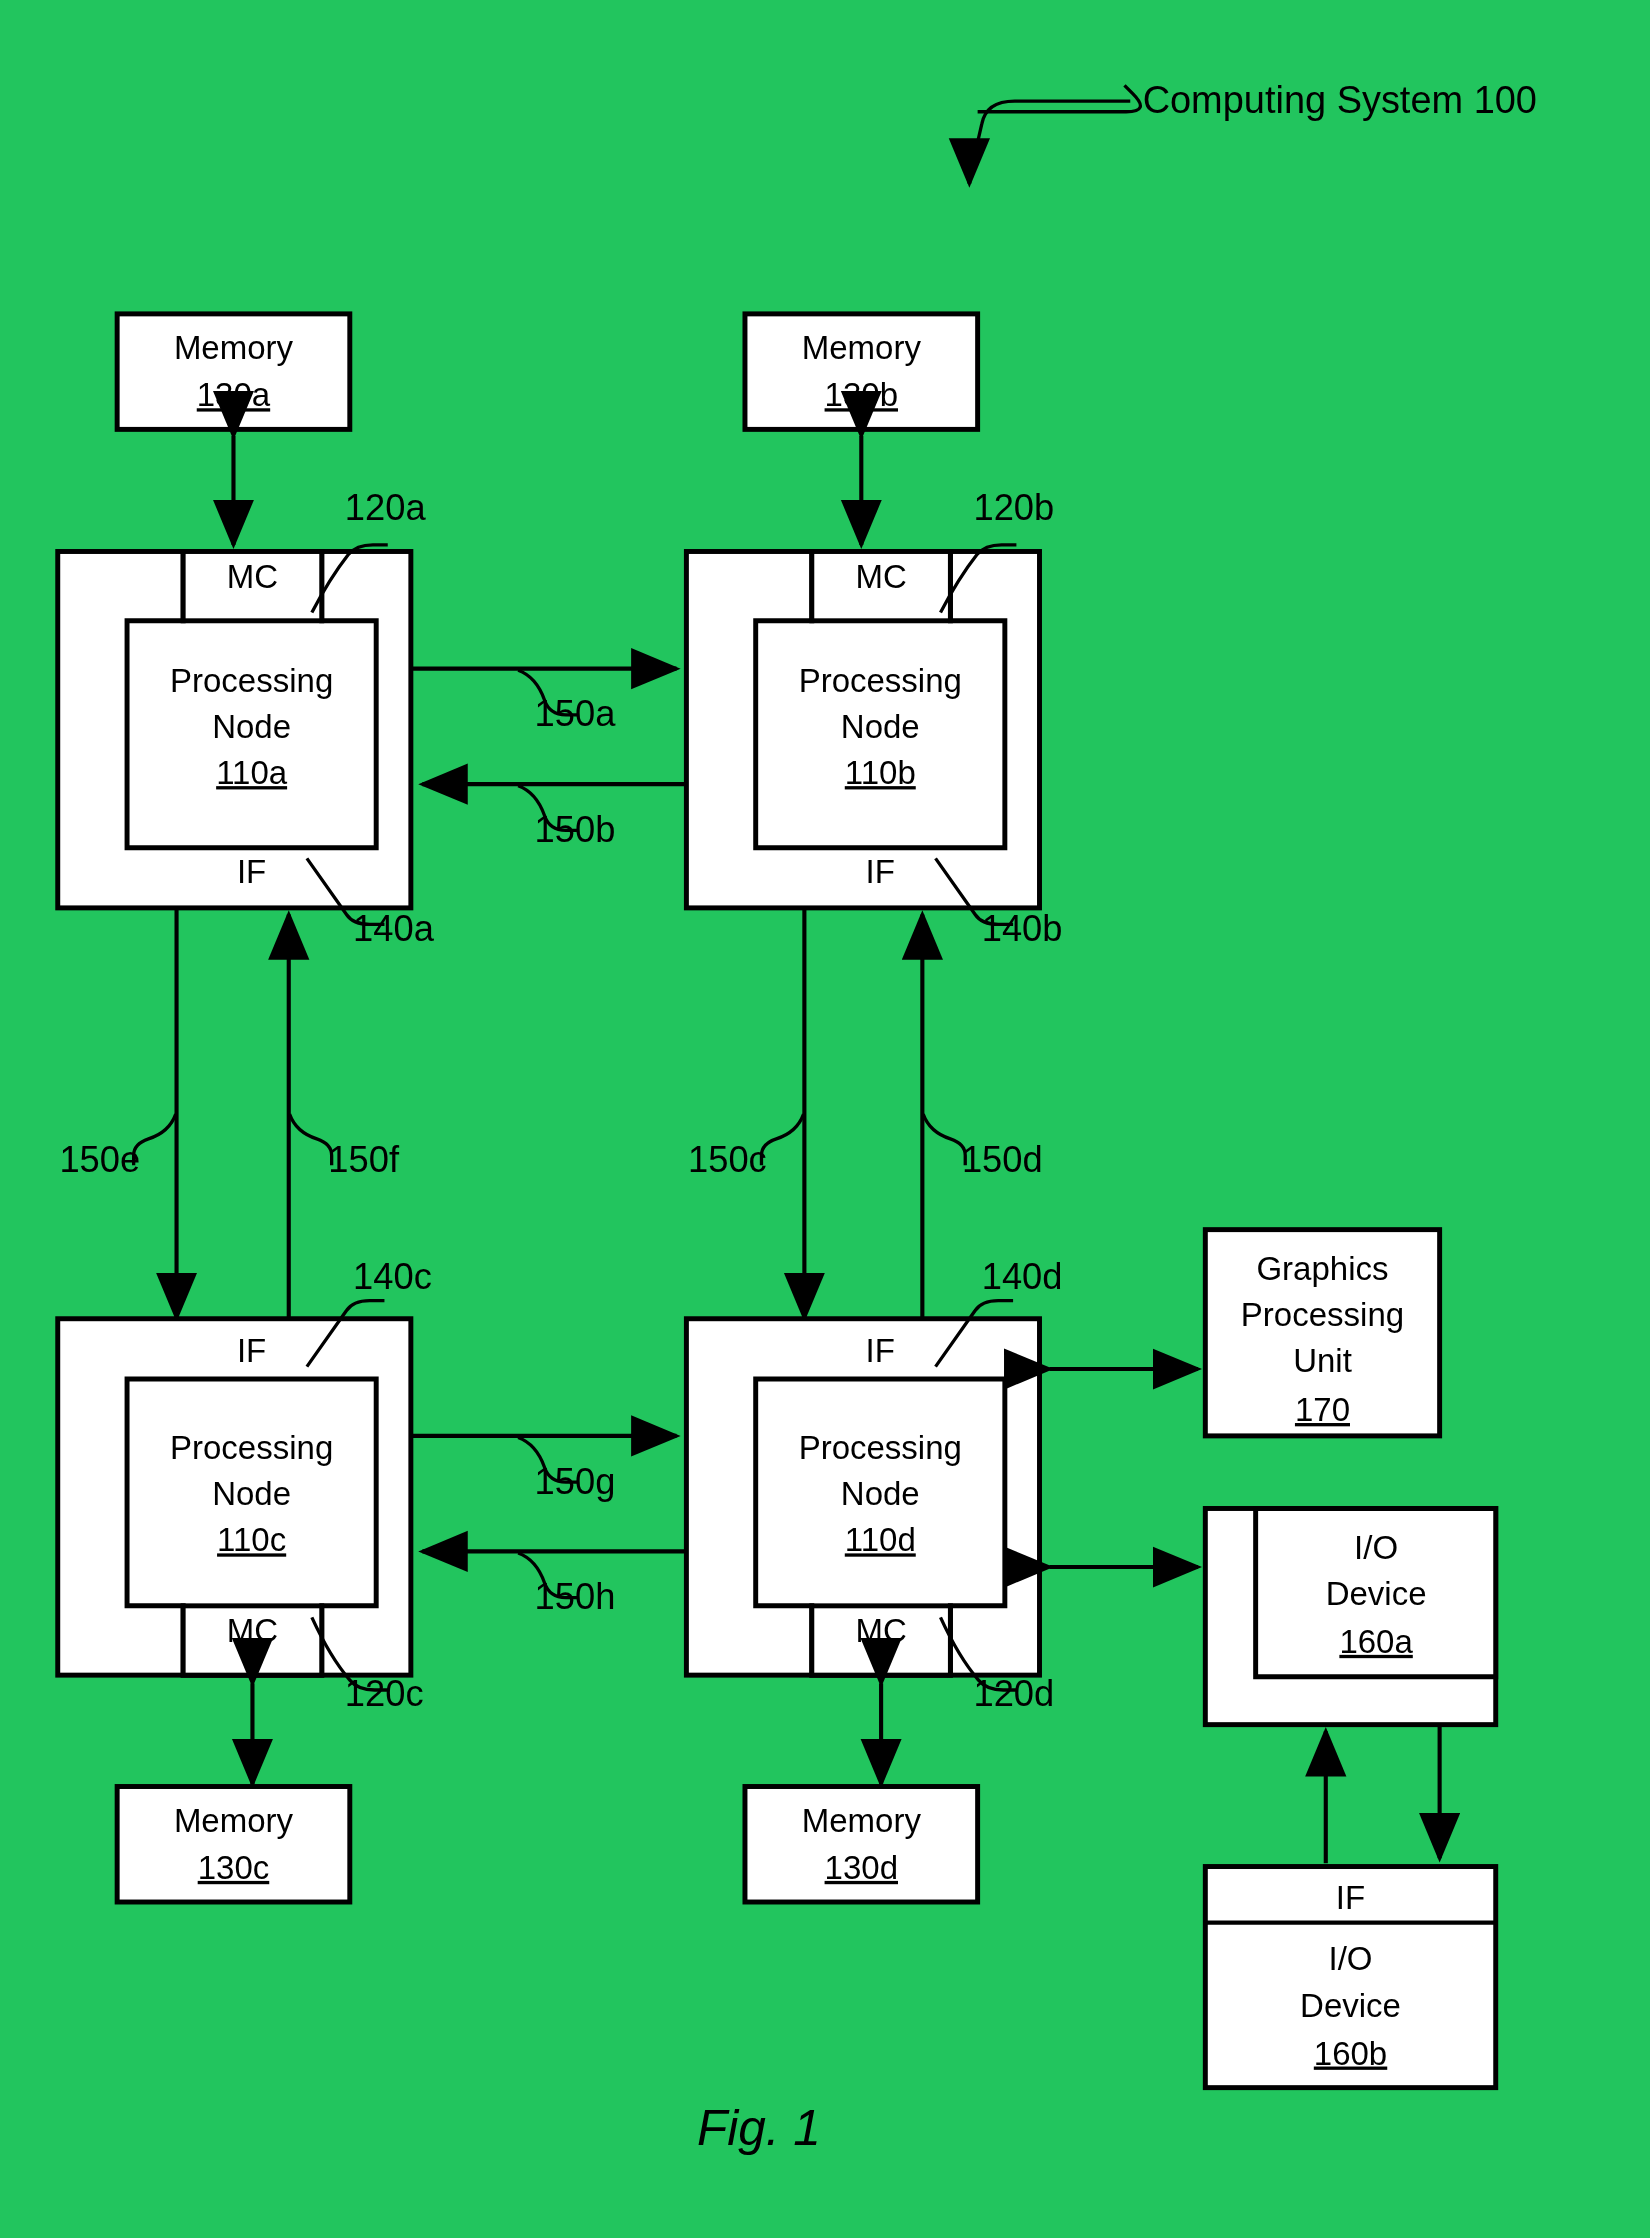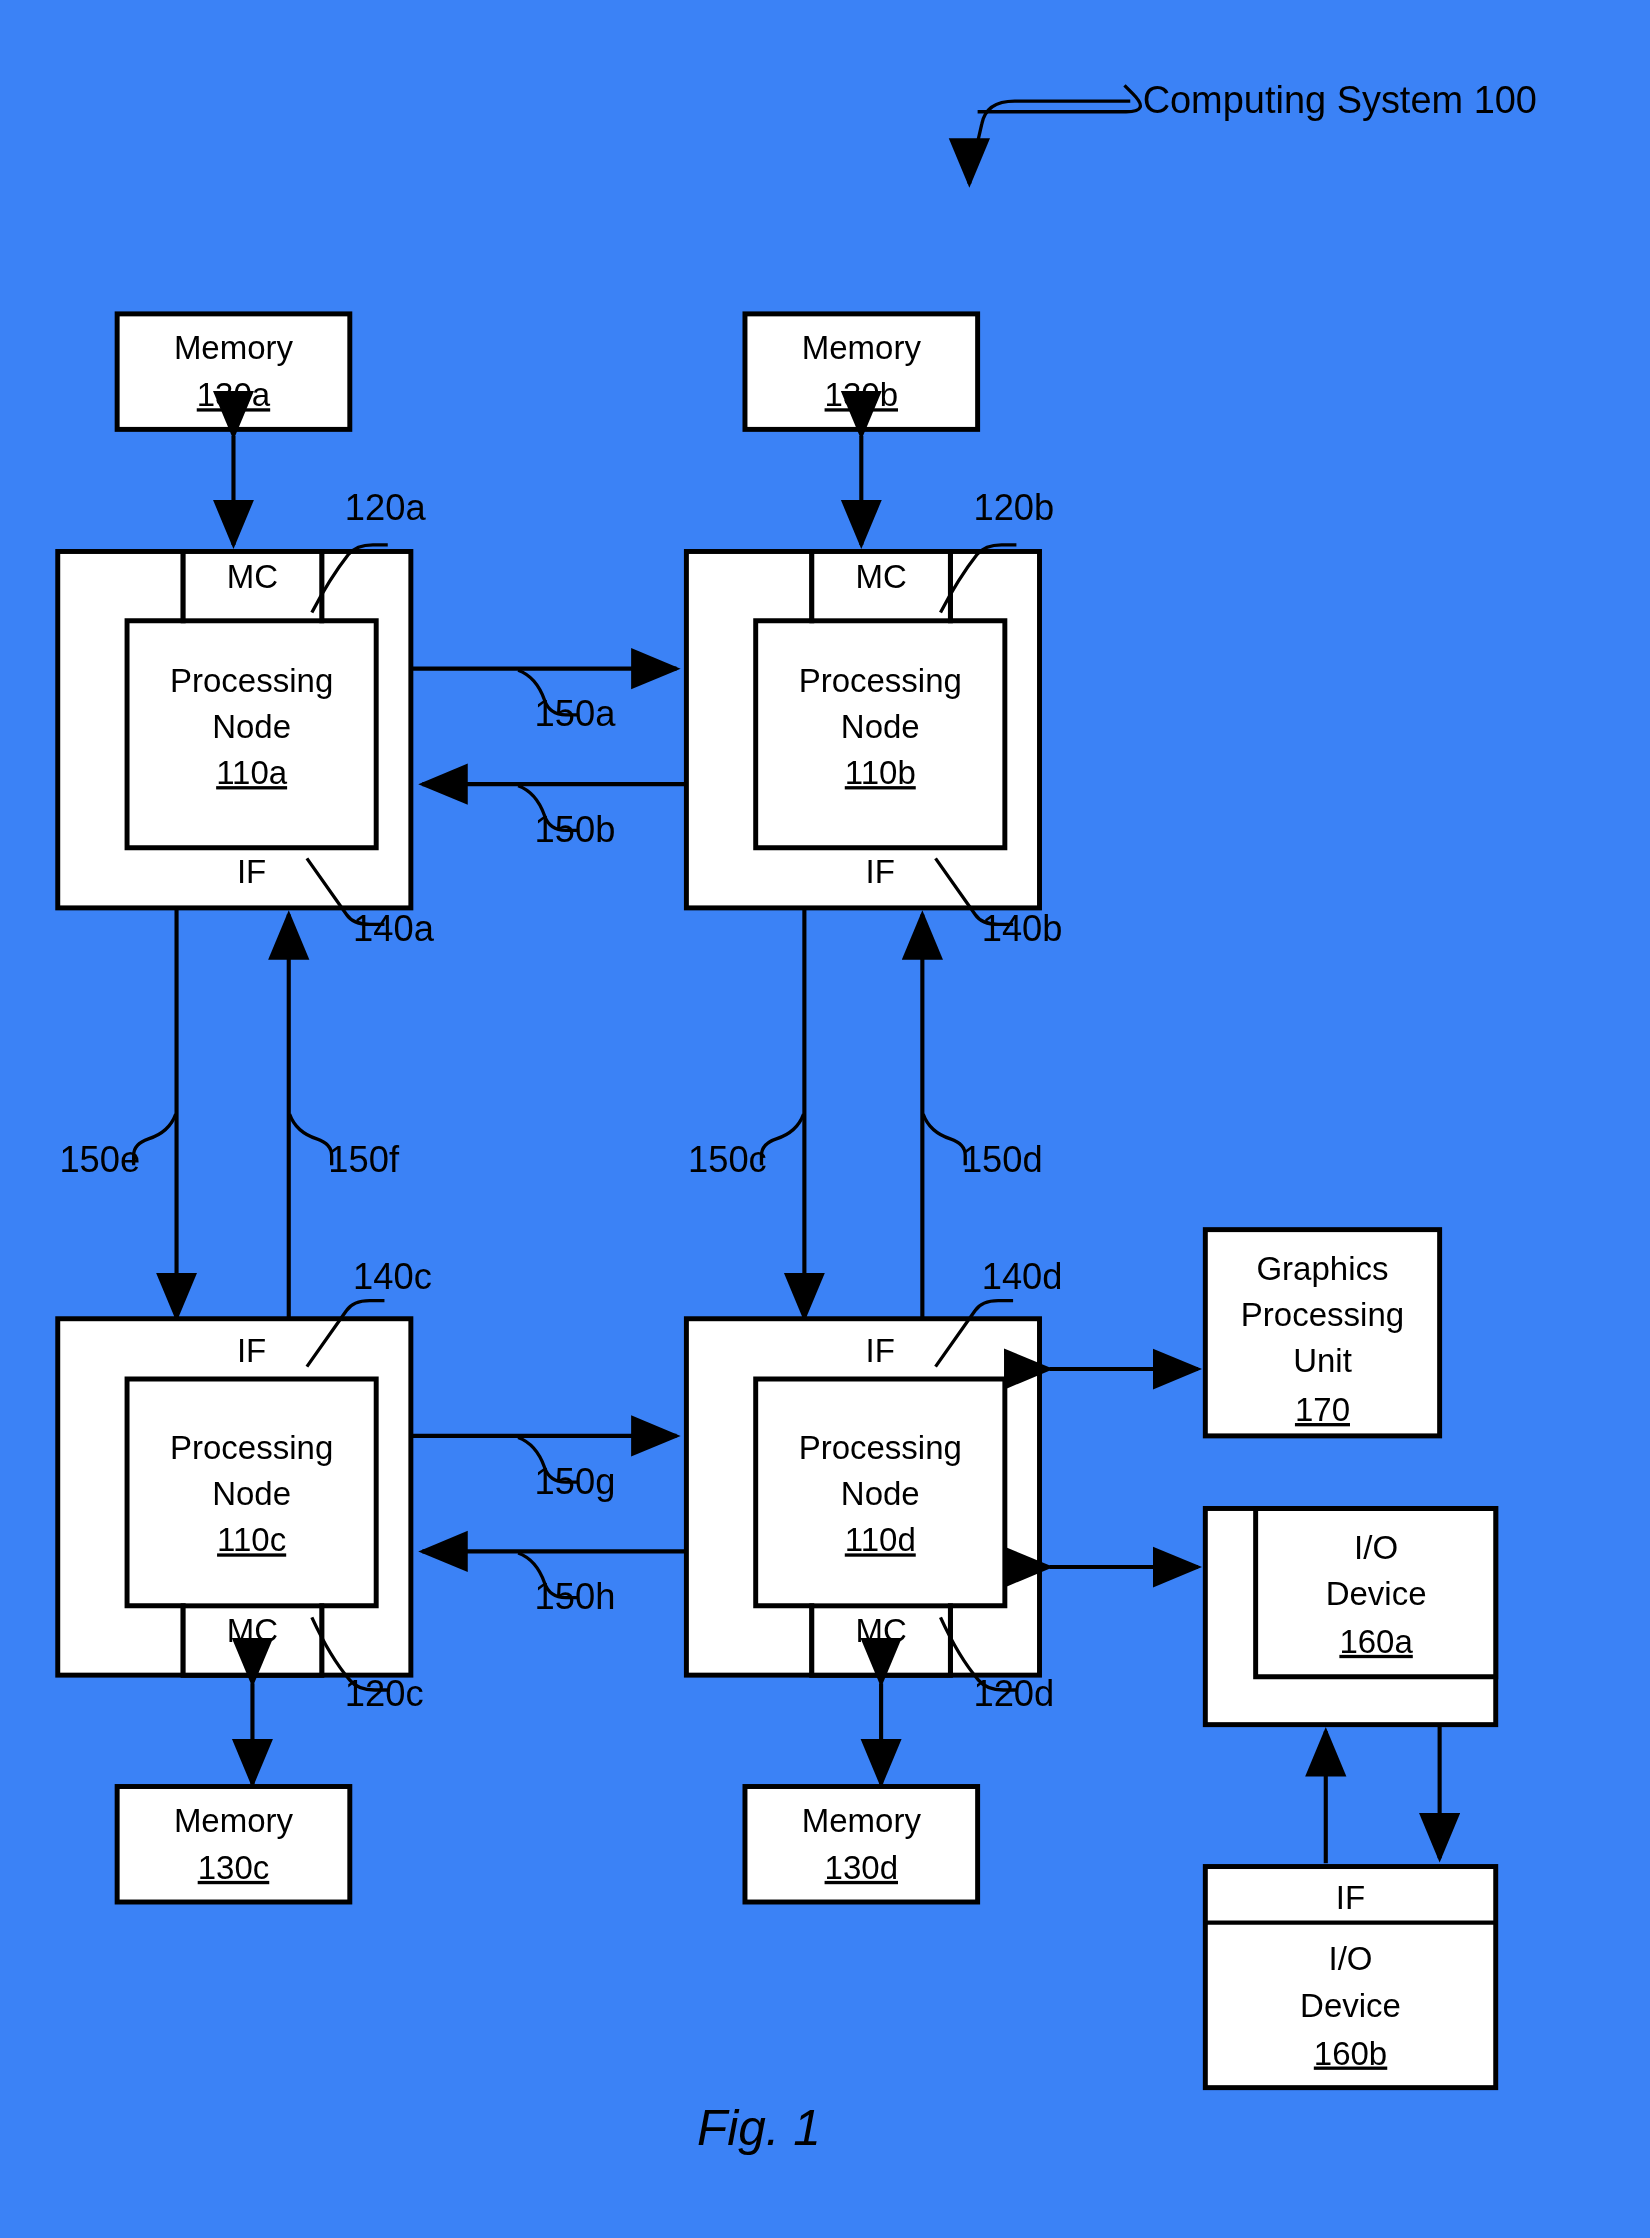--- a/index.html
+++ b/index.html
@@ -1,18 +1,18 @@
 <!DOCTYPE html>
 <html style="font-size:13.2px"><head>
 <meta charset="utf-8">
 <style>
   html,body{margin:0;padding:0;background:#ffffff;}
   body{width:1650px;height:2239px;overflow:hidden;
        font-family:"Liberation Sans",sans-serif;color:#000;}
-  #figure-root{position:relative;width:1650px;height:2239px;background:#3b82f6;}
+  #figure-root{position:relative;width:1650px;height:2239px;background:#22c55e;}
   svg{display:block;}
   .bx{fill:#ffffff;stroke:#000000;stroke-width:6;}
   .ln{stroke:#000000;stroke-width:5;fill:none;}
   .lead{stroke:#000000;stroke-width:4;fill:none;}
   text{font-family:"Liberation Sans",sans-serif;fill:#000;}
   .t-box{font-size:40px;text-anchor:middle;}
   .t-mc{font-size:40px;text-anchor:middle;}
   .t-if{font-size:40px;text-anchor:middle;}
   .t-ref{font-size:44px;}
   .t-title{font-size:46px;}

